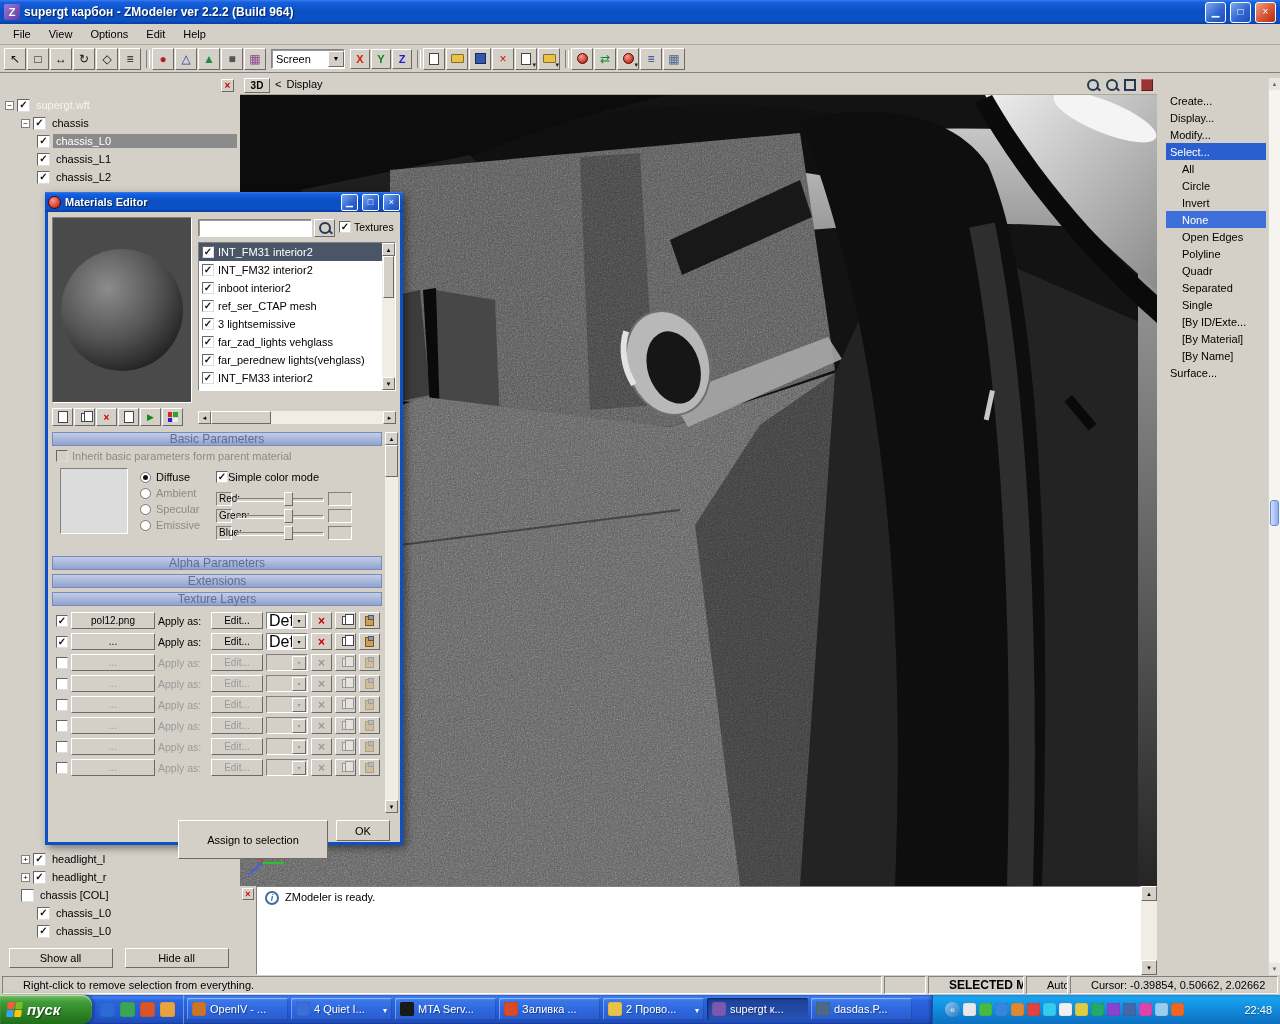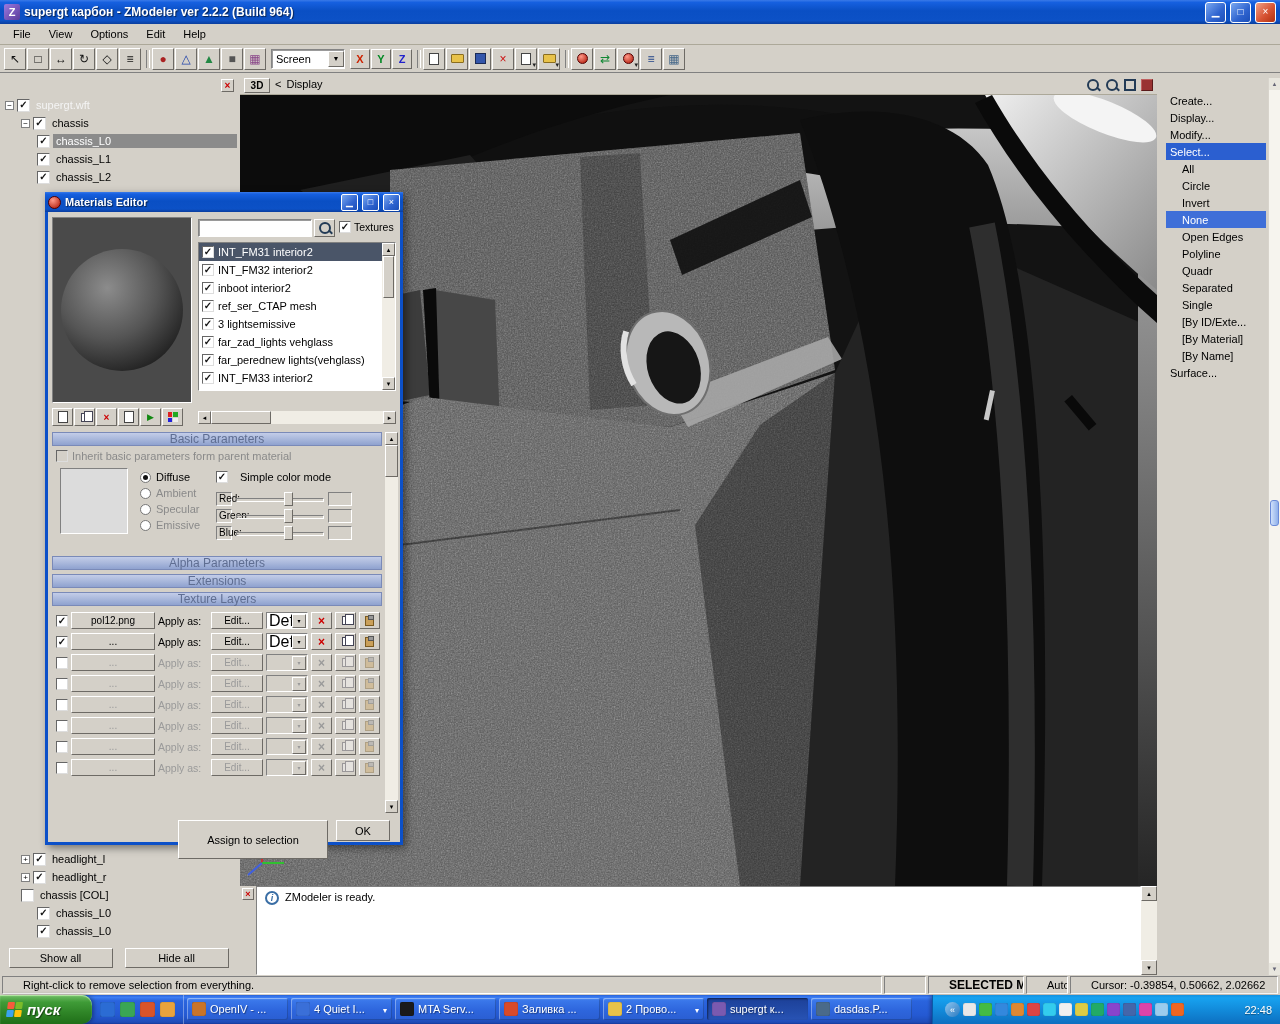--- a/index.html
+++ b/index.html
@@ -127,21 +127,21 @@
 #mat-hsb .thumb{width:60px;background:#d4d0c8;border:1px solid;border-color:#fff #6d6a65 #6d6a65 #fff}
 .mhdr{position:absolute;left:4px;width:330px;height:14px;display:flex;align-items:center;justify-content:center;font-size:12px;color:#5f6e92;background:linear-gradient(180deg,#c3cde8,#8fa2cf);border:1px solid #7a8ab8}
 #inherit-row{position:absolute;left:8px;top:238px;display:flex;align-items:center;gap:4px;color:#8a8a8a}
 #inherit-row .cb{width:12px;height:12px;background:#d4d0c8}
 #color-box{position:absolute;left:12px;top:256px;width:68px;height:66px;background:#dcdcdc;border:1px solid;border-color:#808080 #fff #fff #808080}
 #channels{position:absolute;left:92px;top:257px}
 .chan{display:flex;align-items:center;gap:5px;height:16px}
 .radio{width:11px;height:11px;border-radius:50%;background:#fff;border:1px solid #777;display:flex;align-items:center;justify-content:center}
 .chan.selected .radio::after{content:"";width:5px;height:5px;border-radius:50%;background:#111}
 .chan.dim{color:#8a8a8a}
-#simple-row{position:absolute;left:168px;top:259px;display:flex;align-items:center;gap:12px}
+#simple-row{position:absolute;left:168px;top:259px;display:flex;align-items:center;gap:0}
 #simple-row .cb{width:12px;height:12px}
 #simple-row .cb::after{content:"✓"}
 #rgb-rows{position:absolute;left:168px;top:278px}
 .rgbrow{display:flex;align-items:center;height:17px;gap:4px}
 .rgbl{width:16px;height:14px;padding:3px 2px;font-size:10px;display:flex;align-items:center;background:#d4d0c8;border:1px solid;border-color:#808080 #fff #fff #808080}
 .slider{position:relative;width:88px;height:14px}
 .slider::before{content:"";position:absolute;left:0;right:0;top:6px;height:2px;border:1px solid;border-color:#808080 #fff #fff #808080}
 .slider .th{position:absolute;left:55%;top:0;width:9px;height:14px;background:#d4d0c8;border:1px solid;border-color:#fff #6d6a65 #6d6a65 #fff}
 .valbox{width:24px;height:14px;background:#d4d0c8;border:1px solid;border-color:#808080 #fff #fff #808080}
 #layers{position:absolute;left:4px;top:398px;width:330px}

